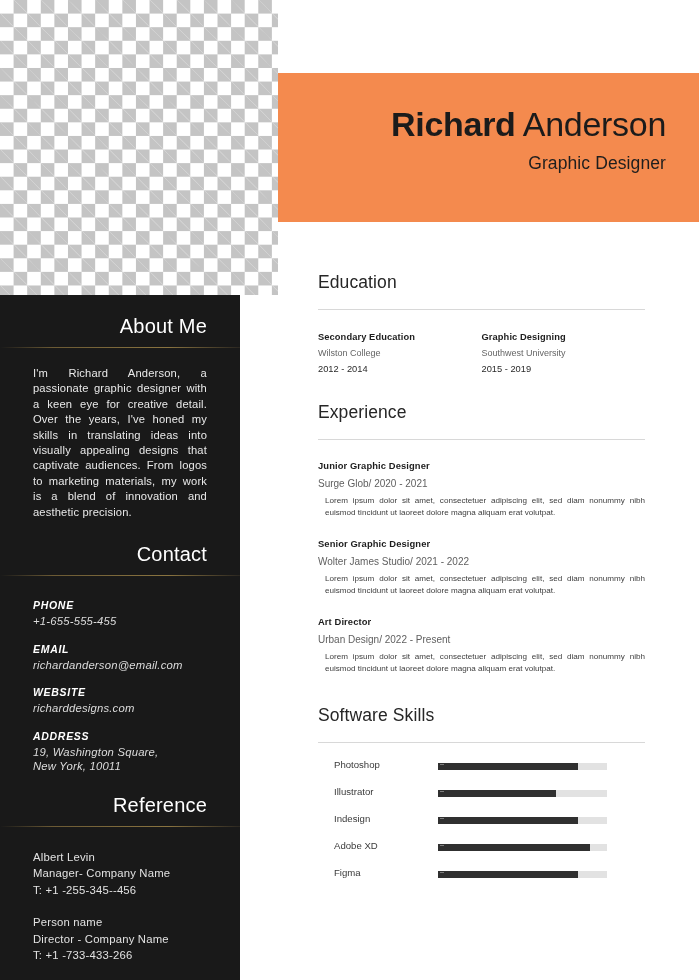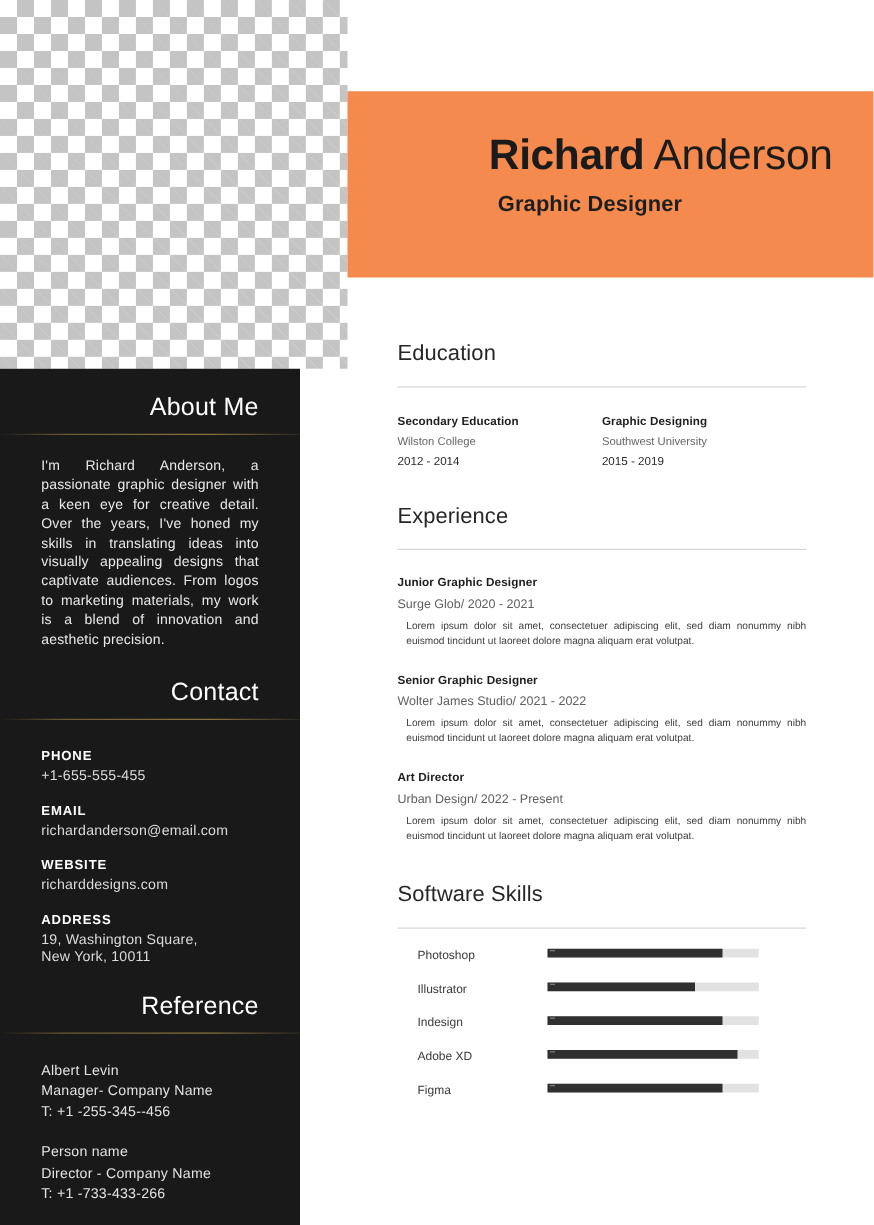--- a/index.html
+++ b/index.html
@@ -63,21 +63,21 @@
     padding: 0 33px;
   }
   #about-text {
     font-size: 11.2px;
     line-height: 15.4px;
     text-align: justify;
     color: #e9e9e9;
     margin-top: 18px;
     letter-spacing: 0.15px;
   }
-  .contact-block { margin-top: 14px; }
+  .contact-block { margin-top: 14px; font-style: italic; }
   .contact-label {
     font-size: 10.5px;
     font-weight: 700;
     letter-spacing: 0.7px;
     color: #ffffff;
     margin-bottom: 3px;
   }
   .contact-value {
     font-size: 11.3px;
     line-height: 14.5px;
@@ -109,24 +109,23 @@
     line-height: 42px;
     color: #1b1b1b;
     letter-spacing: -0.3px;
     white-space: nowrap;
   }
   #full-name .first { font-weight: 700; }
   #full-name .last { font-weight: 400; }
   #job-title {
     font-size: 17.5px;
     color: #1e1e1e;
-    font-weight: 700;
+    font-weight: 400;
     margin-top: 8px;
     letter-spacing: 0.1px;
-    text-align: center;
   }
 
   
   #main {
     position: absolute;
     left: 318px;
     top: 272px;
     width: 327px;
   }
   .sec { margin-bottom: 0; }
@@ -180,21 +179,21 @@
     font-size: 8.1px;
     line-height: 11.6px;
     color: #3d3d3d;
     text-align: justify;
     margin-top: 6px;
     padding-left: 7px;
   }
 
   .skill-row {
     display: flex;
-    align-items: flex-start;
+    align-items: flex-end;
     margin-top: 16px;
   }
   .skill-name {
     font-size: 9.6px;
     color: #3a3a3a;
     width: 120px;
     padding-left: 16px;
     box-sizing: border-box;
   }
   .skill-track {

